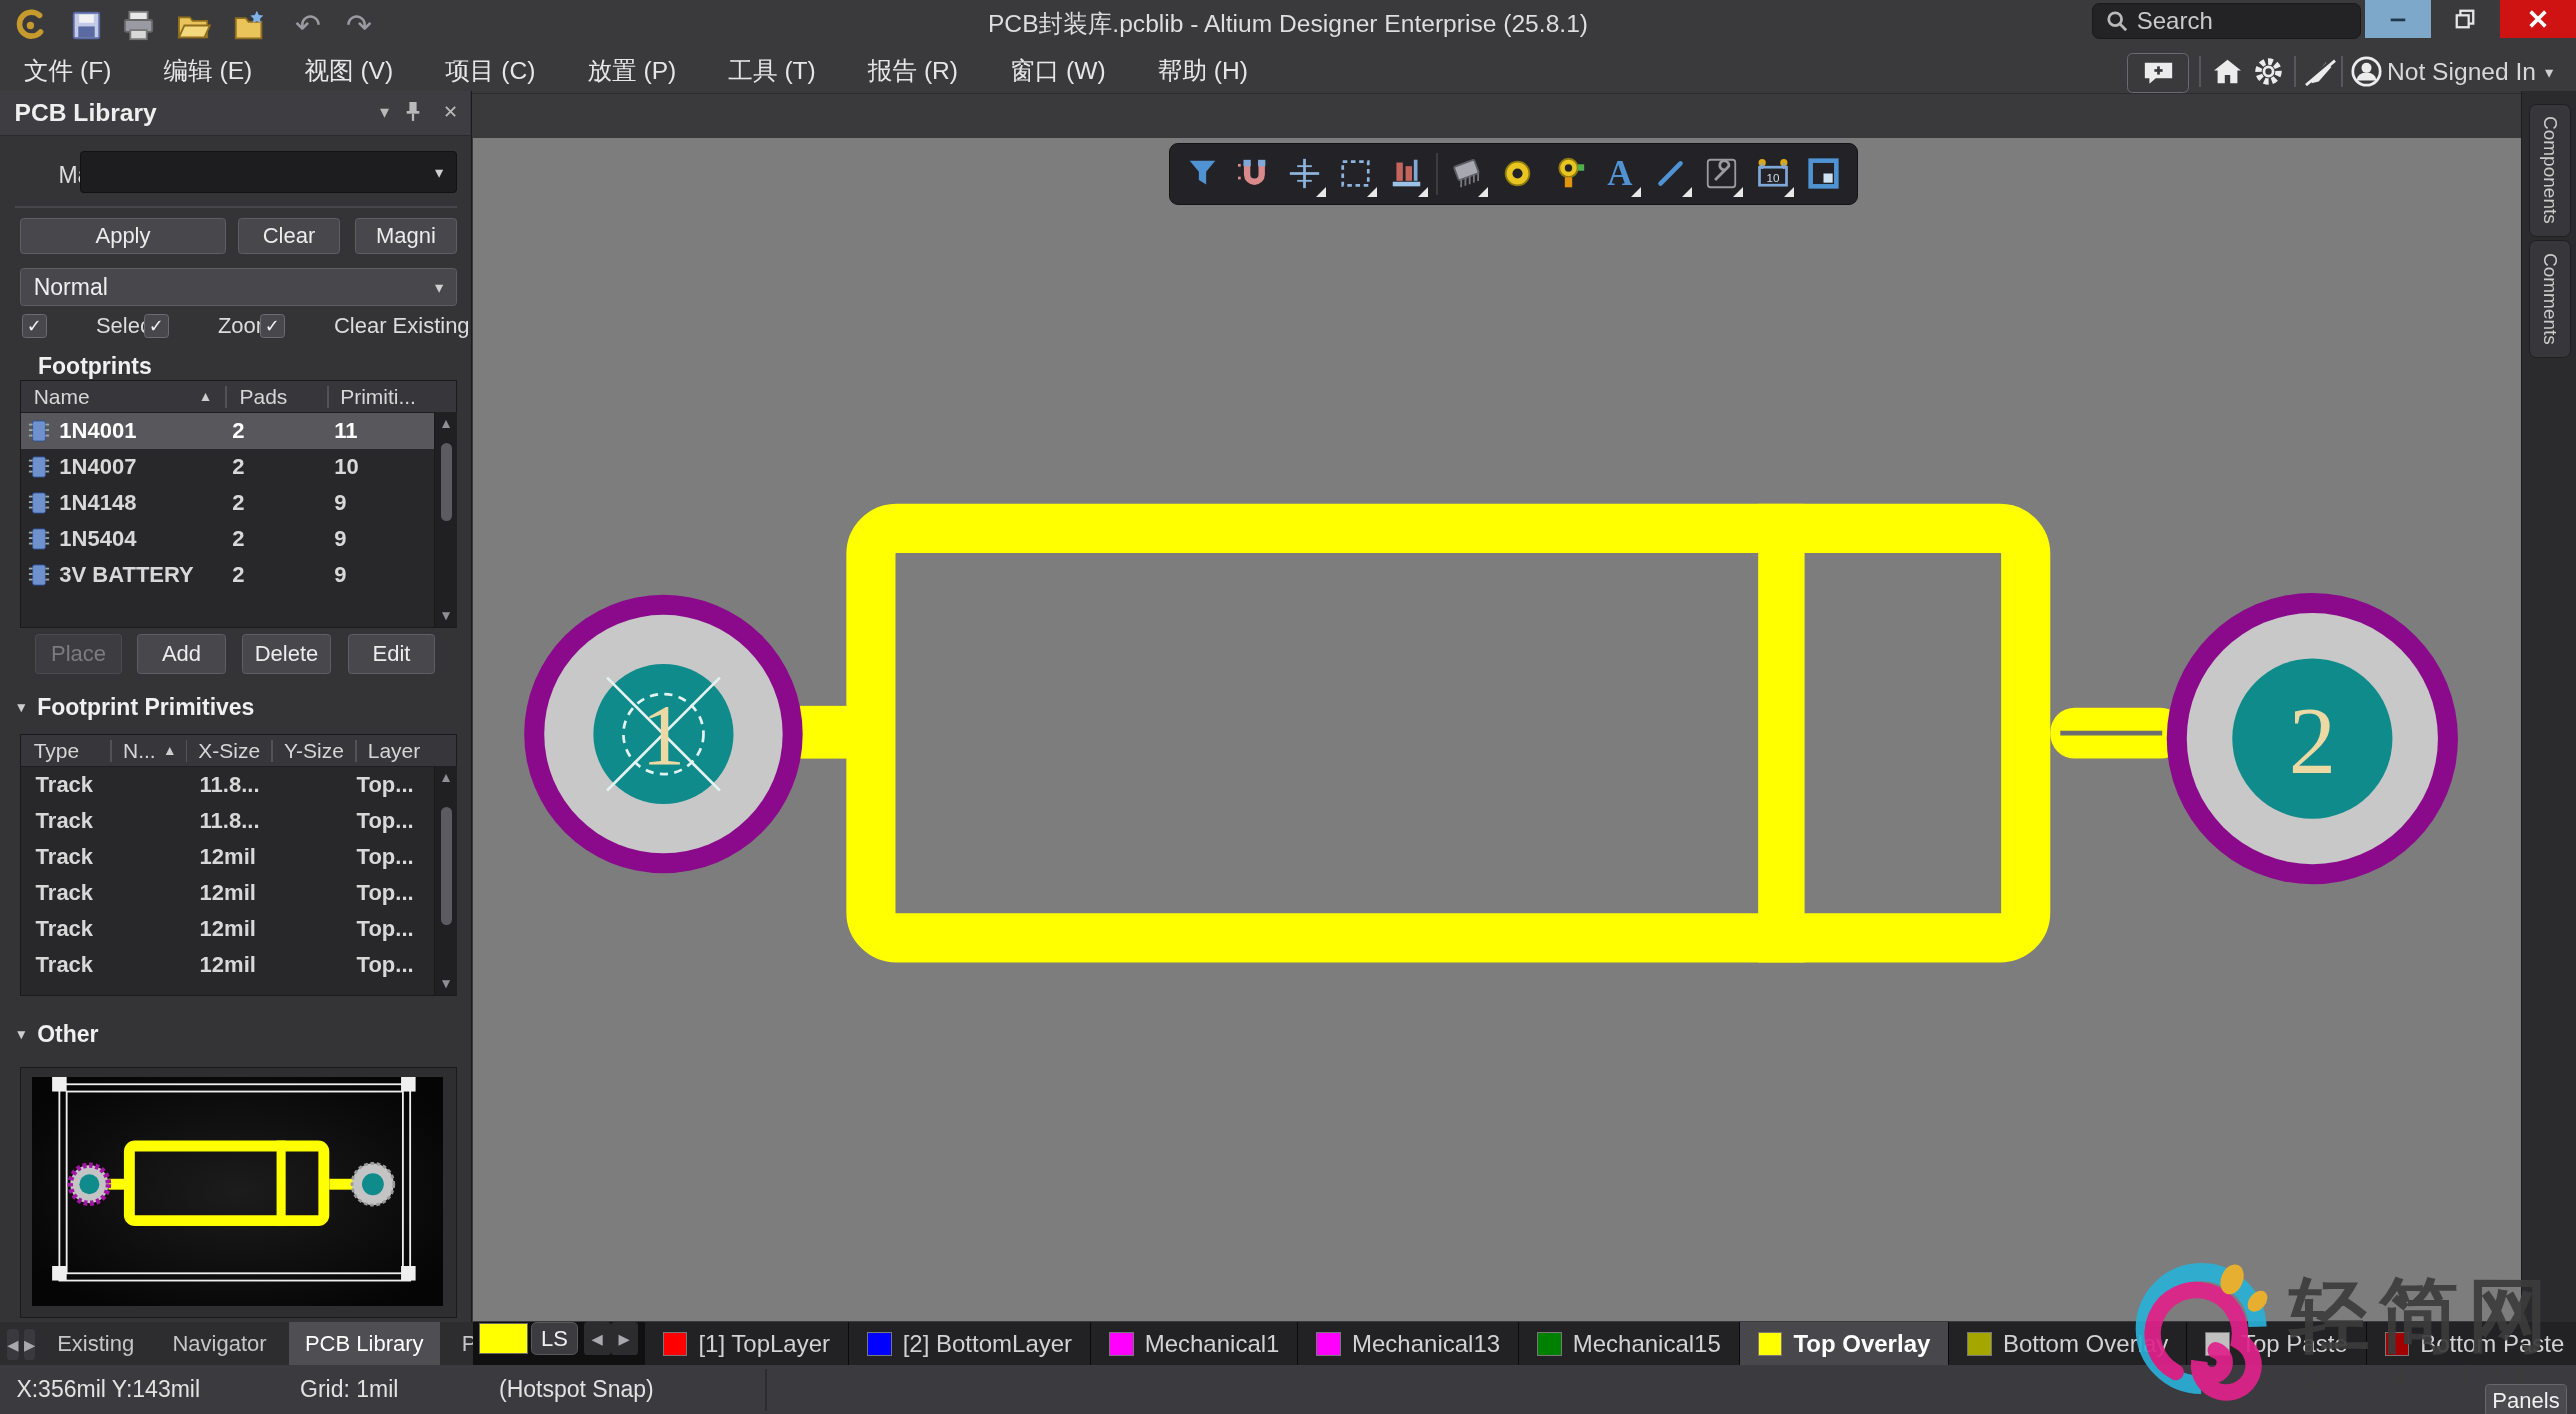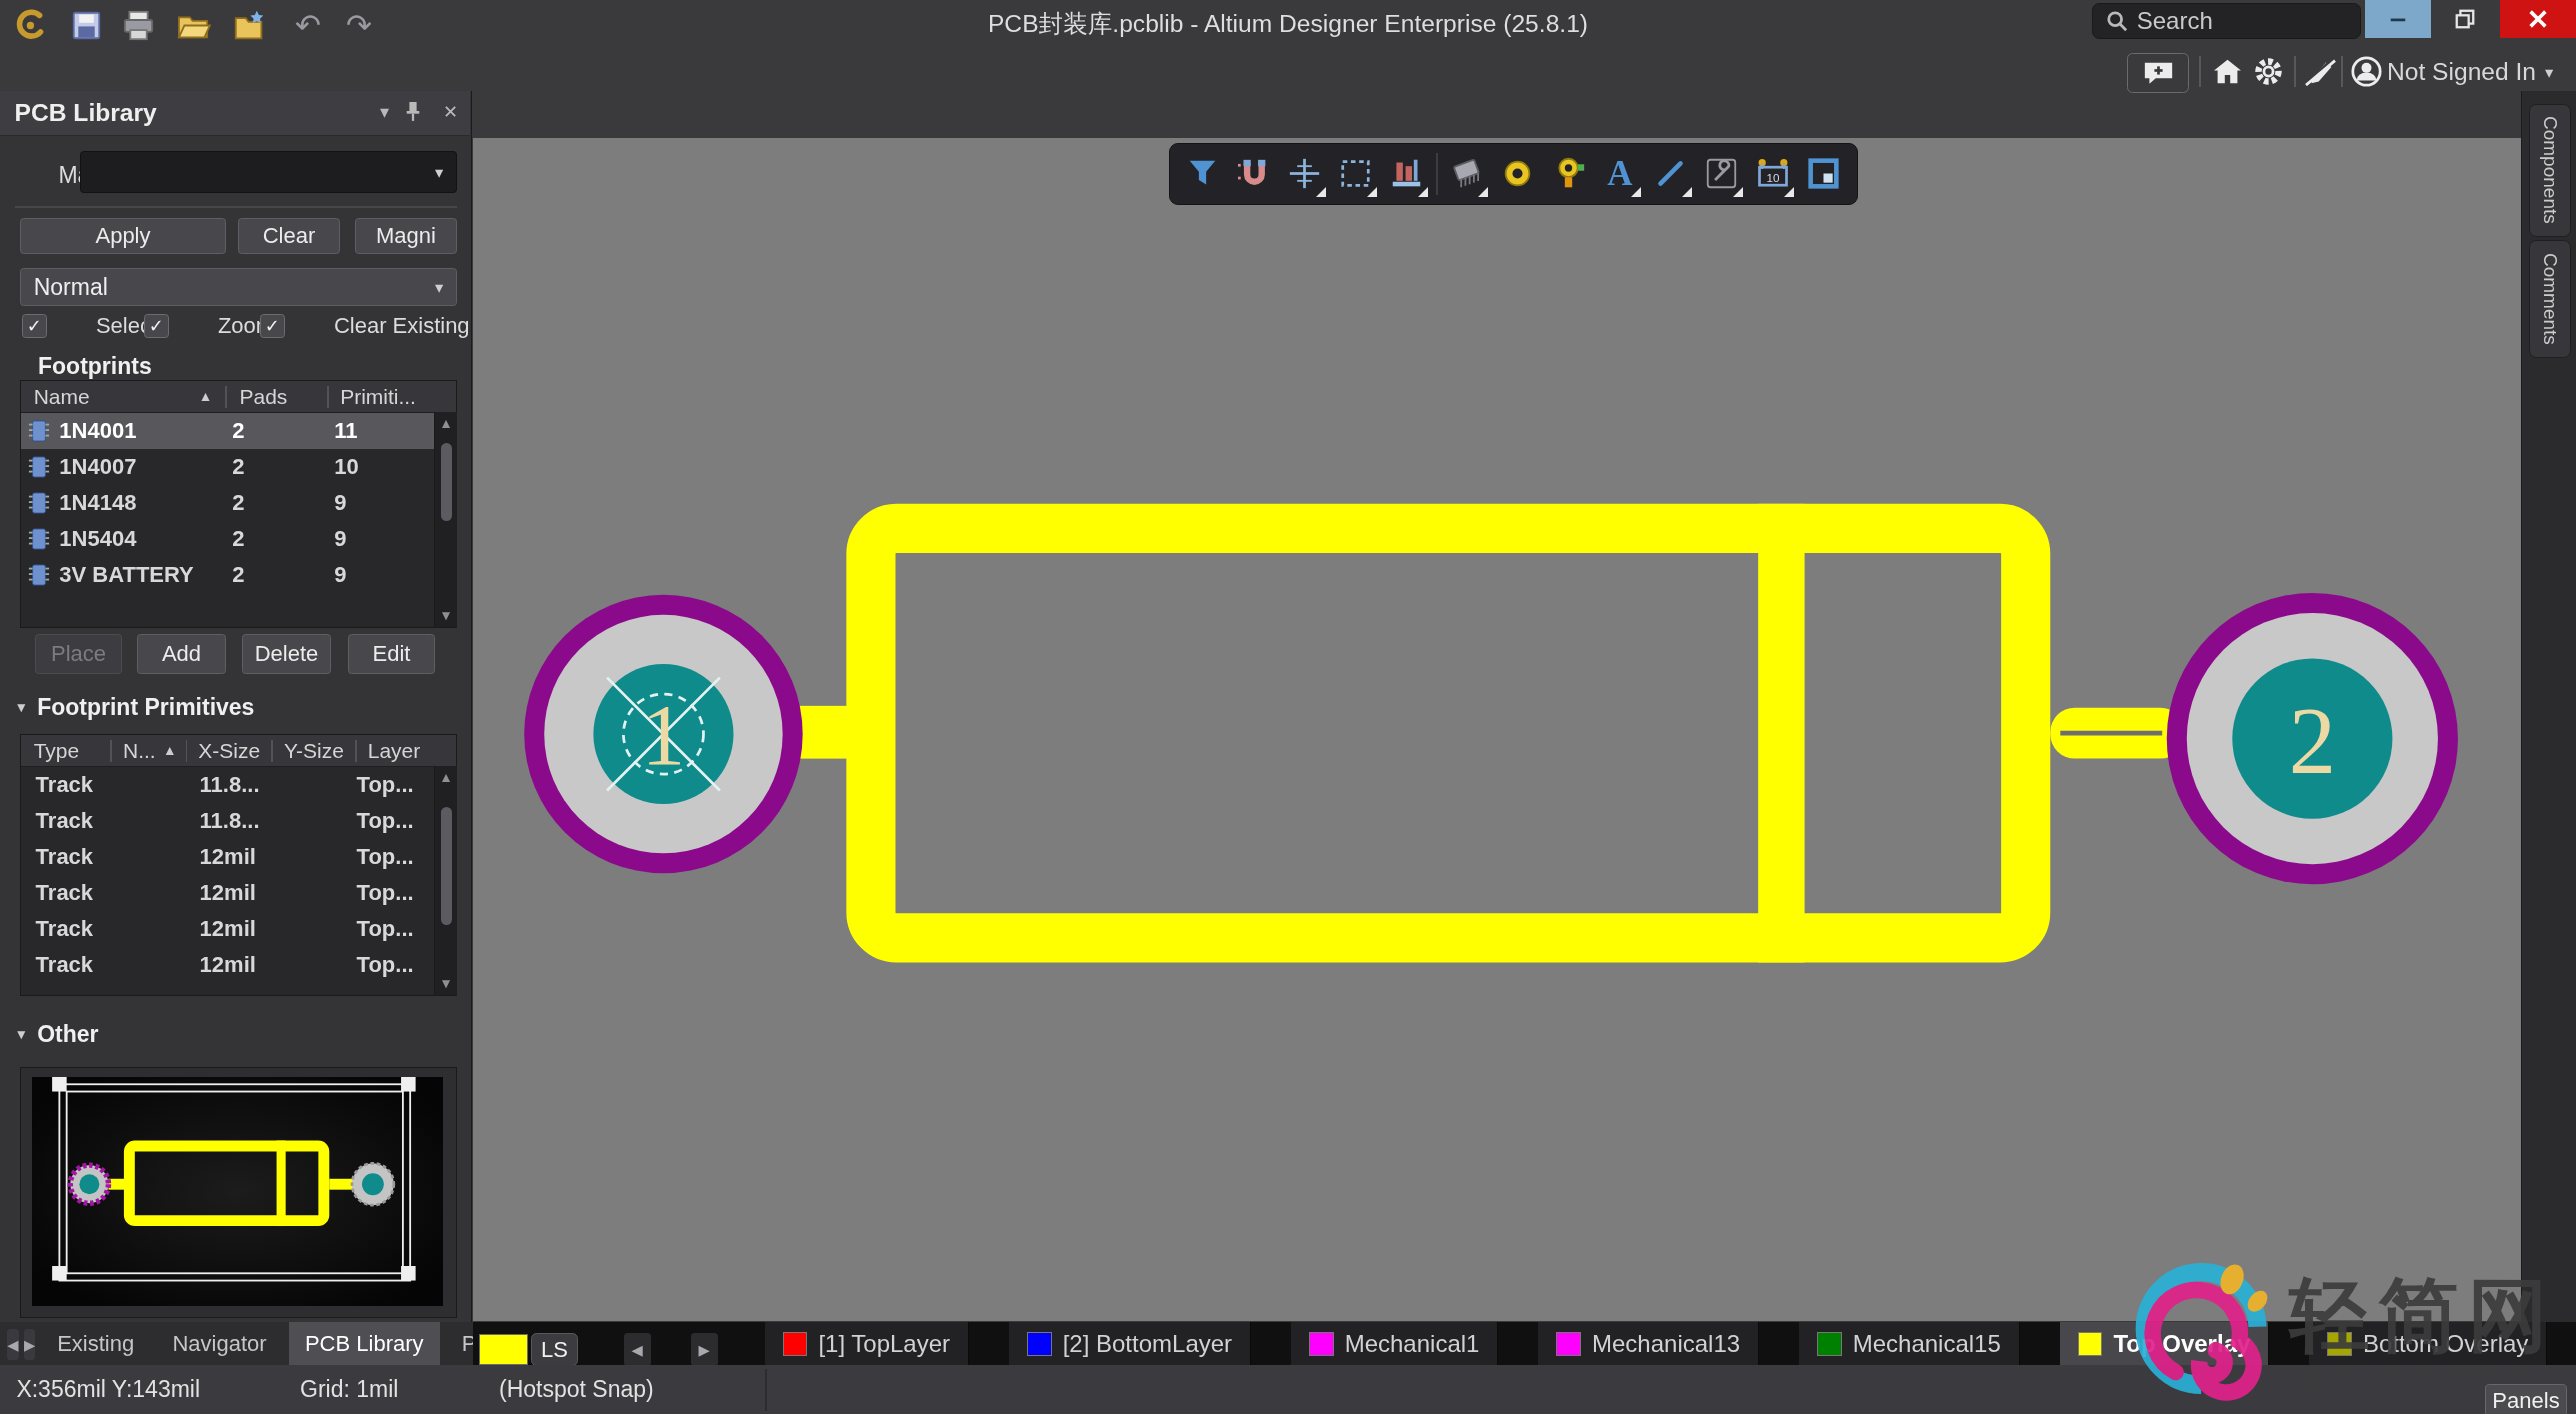--- a/index.html
+++ b/index.html
@@ -72,21 +72,21 @@
         display:flex;align-items:center;justify-content:center;box-sizing:border-box;}
 
   
   .btm{left:0;top:1322px;width:2576px;height:44px;background:#101010;display:flex;}
   .ptabs{width:473px;height:44px;background:#2d2d30;display:flex;align-items:center;gap:5.5px;
          padding-left:7.3px;box-sizing:border-box;overflow:hidden;flex:none;}
   .parr{width:27px;height:31px;background:#3a3a3e;border-radius:3.6px;color:#a9a9ad;font-size:14.6px;
         display:flex;align-items:center;justify-content:center;}
   .ptab{height:44px;display:flex;align-items:center;padding:0 16.4px;font-size:22px;color:#c6c6c6;white-space:nowrap;}
   .ptab.active{background:#4e4e53;color:#ffffff;}
-  .lbar{flex:1;display:flex;align-items:flex-end;overflow:hidden;background:#101010;gap:40px;}
+  .lbar{flex:1;display:flex;align-items:flex-start;overflow:hidden;background:#101010;}
   .lsgrp{display:flex;align-items:center;margin:0 5.5px 0 5.5px;gap:3.6px;flex:none;}
   .lsw{width:49px;height:31px;border:0.9px solid #6a6a6a;box-sizing:border-box;}
   .lsl{height:31px;padding:0 9px;background:#3c3c40;border-radius:5.5px;color:#f0f0f0;font-size:22px;
        display:flex;align-items:center;border:0.9px solid #58585c;}
   .larr{width:27px;height:33px;background:#2c2c2f;border-radius:3.6px;color:#a9a9ad;font-size:14.6px;
         display:flex;align-items:center;justify-content:center;flex:none;}
   .ltab{height:44px;display:flex;align-items:center;gap:11px;padding:0 18px;background:#222225;
         border-right:1.8px solid #0a0a0a;white-space:nowrap;flex:none;}
   .ltab .sw{width:24.6px;height:24.6px;border:0.9px solid #777;box-sizing:border-box;flex:none;}
   .ltab span{font-size:24px;color:#d2d2d2;}
@@ -165,20 +165,31 @@
         </svg>
     </div>
     <div class="abs winbtn" style="left:2500px;width:76px;background:#cf1212">
       <svg width="22" height="22" viewBox="0 0 24 24">
           <line x1="4" y1="4" x2="20" y2="20" stroke="#fff" stroke-width="4"></line>
           <line x1="20" y1="4" x2="4" y2="20" stroke="#fff" stroke-width="4"></line>
         </svg>
     </div>
   </div>
 
+  <div class="abs menubar">
+    <span class="menu-item">文件 (F)</span>
+    <span class="menu-item">编辑 (E)</span>
+    <span class="menu-item">视图 (V)</span>
+    <span class="menu-item">项目 (C)</span>
+    <span class="menu-item">放置 (P)</span>
+    <span class="menu-item">工具 (T)</span>
+    <span class="menu-item">报告 (R)</span>
+    <span class="menu-item">窗口 (W)</span>
+    <span class="menu-item">帮助 (H)</span>
+  </div>
   <div class="abs mi-right" style="left:2127px;width:60px;height:38px;border:0.9px solid #6a6a70;border-radius:5.5px">
     <svg width="31" height="25.5" viewBox="0 0 34 28">
         <path d="M2 3 h30 v17 h-18 l-7 6 v-6 h-5 Z" fill="#ececec"></path>
         <line x1="17" y1="7" x2="17" y2="16" stroke="#3a3a3d" stroke-width="3"></line>
         <line x1="12.5" y1="11.5" x2="21.5" y2="11.5" stroke="#3a3a3d" stroke-width="3"></line>
       </svg>
   </div>
   <div class="abs vbar" style="left:2199px"></div>
   <div class="abs mi-right" style="left:2209px;width:36px;height:36px">
     <svg width="29" height="27" viewBox="0 0 32 30">

